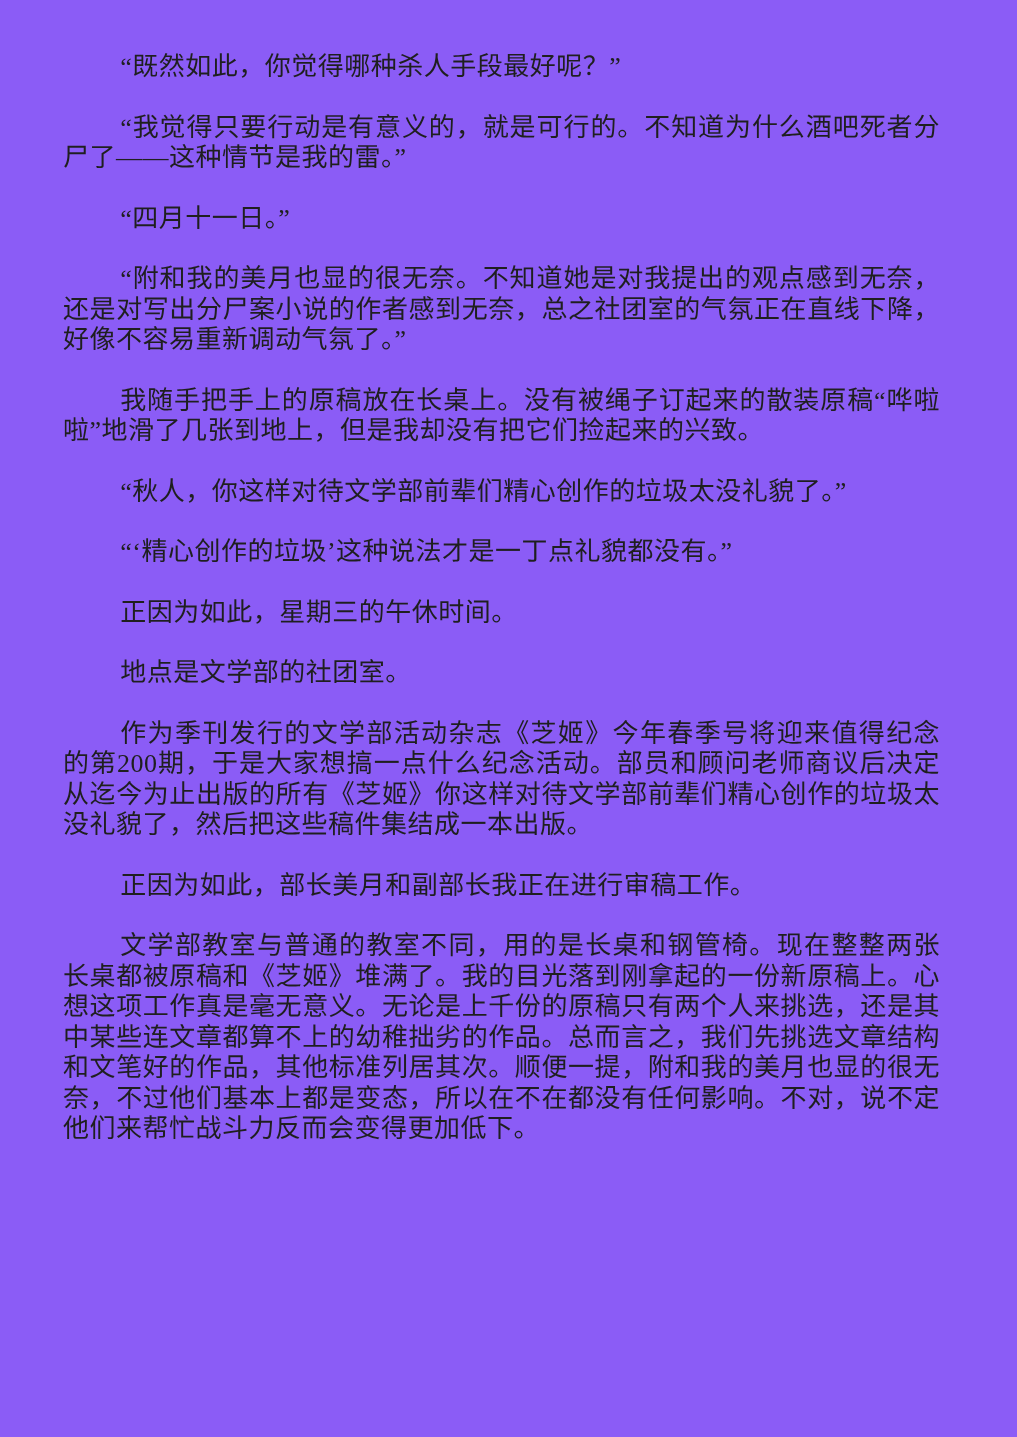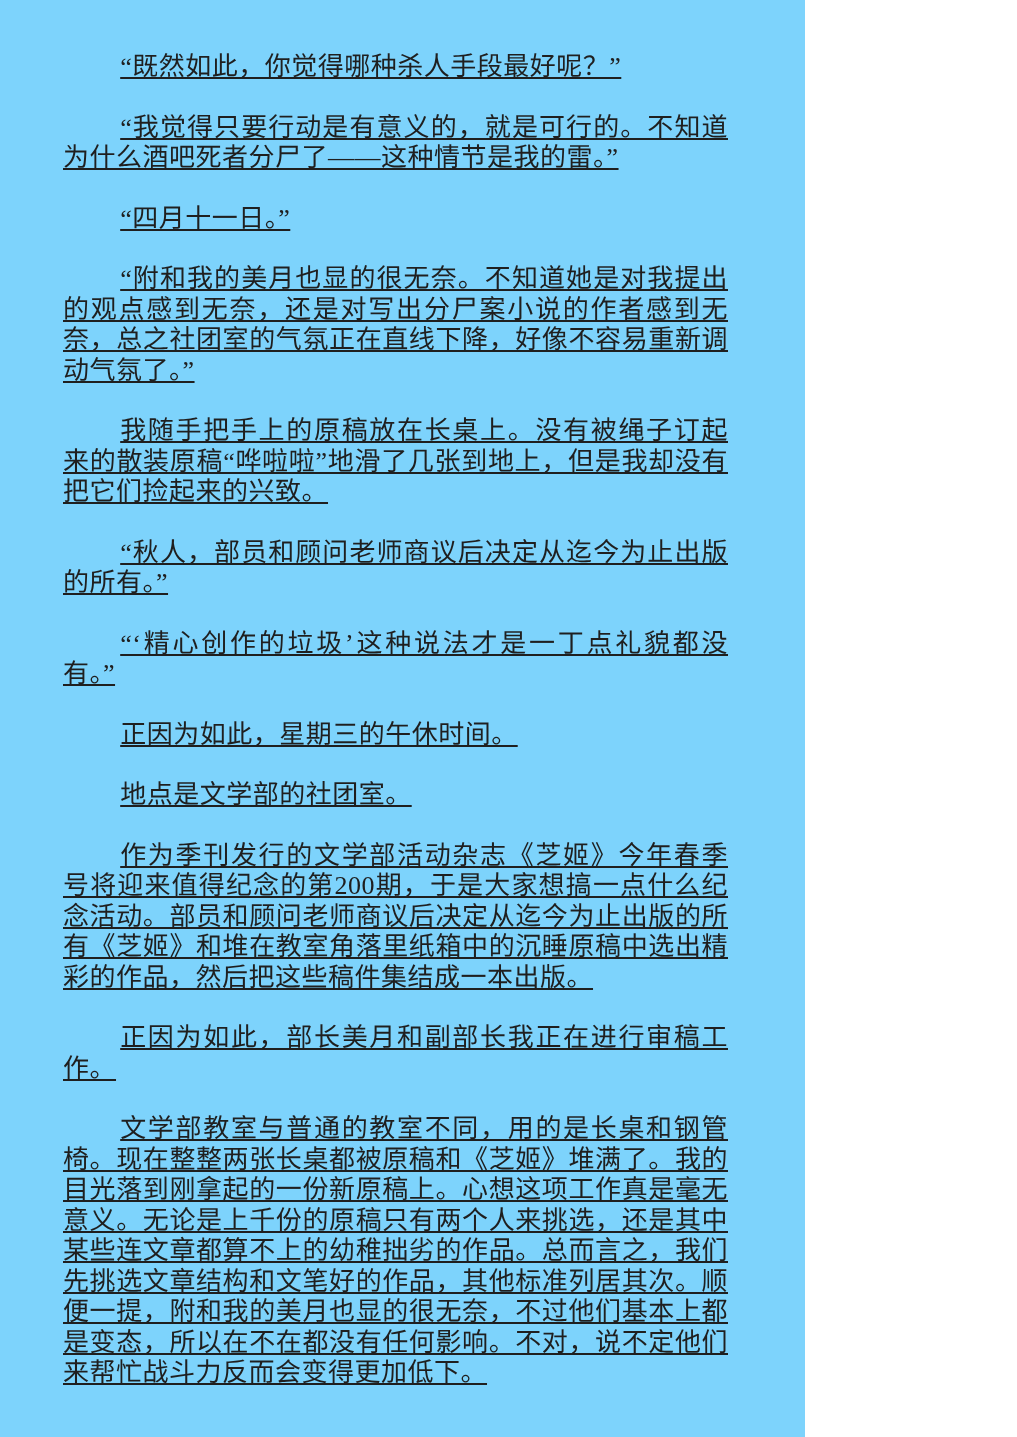--- a/index.html
+++ b/index.html
@@ -2,49 +2,48 @@
 <html lang="zh-CN"><head>
 <meta charset="utf-8">
 <style>
   html, body {
     margin: 0;
     padding: 0;
     background: #ffffff;
   }
   .page {
     position: relative;
-    width: 805px;
+    width: 1017px;
     height: 1437px;
-    background: #7dd3fc;
+    background: #8b5cf6;
     overflow: hidden;
     box-sizing: border-box;
     padding: 52px 77px 0 63px;
     font-family: "Liberation Serif", "DejaVu Serif", serif;
     color: #1f1f1f;
-    text-decoration: underline;
   }
   .page p {
     margin: 0 0 30px 0;
     font-size: 26px;
     line-height: 30.5px;
     text-align: justify;
     text-indent: 2.2em;
     letter-spacing: 0.5px;
     word-break: break-all;
   }
 </style>
 </head>
 <body>
 
 <div class="page">
   <p>“既然如此，你觉得哪种杀人手段最好呢？”</p>
   <p>“我觉得只要行动是有意义的，就是可行的。不知道为什么酒吧死者分尸了——这种情节是我的雷。”</p>
   <p>“四月十一日。”</p>
   <p>“附和我的美月也显的很无奈。不知道她是对我提出的观点感到无奈，还是对写出分尸案小说的作者感到无奈，总之社团室的气氛正在直线下降，好像不容易重新调动气氛了。”</p>
   <p>我随手把手上的原稿放在长桌上。没有被绳子订起来的散装原稿“哗啦啦”地滑了几张到地上，但是我却没有把它们捡起来的兴致。</p>
-  <p>“秋人，部员和顾问老师商议后决定从迄今为止出版的所有。”</p>
+  <p>“秋人，你这样对待文学部前辈们精心创作的垃圾太没礼貌了。”</p>
   <p>“‘精心创作的垃圾’这种说法才是一丁点礼貌都没有。”</p>
   <p>正因为如此，星期三的午休时间。</p>
   <p>地点是文学部的社团室。</p>
-  <p>作为季刊发行的文学部活动杂志《芝姬》今年春季号将迎来值得纪念的第200期，于是大家想搞一点什么纪念活动。部员和顾问老师商议后决定从迄今为止出版的所有《芝姬》和堆在教室角落里纸箱中的沉睡原稿中选出精彩的作品，然后把这些稿件集结成一本出版。</p>
+  <p>作为季刊发行的文学部活动杂志《芝姬》今年春季号将迎来值得纪念的第200期，于是大家想搞一点什么纪念活动。部员和顾问老师商议后决定从迄今为止出版的所有《芝姬》你这样对待文学部前辈们精心创作的垃圾太没礼貌了，然后把这些稿件集结成一本出版。</p>
   <p>正因为如此，部长美月和副部长我正在进行审稿工作。</p>
   <p>文学部教室与普通的教室不同，用的是长桌和钢管椅。现在整整两张长桌都被原稿和《芝姬》堆满了。我的目光落到刚拿起的一份新原稿上。心想这项工作真是毫无意义。无论是上千份的原稿只有两个人来挑选，还是其中某些连文章都算不上的幼稚拙劣的作品。总而言之，我们先挑选文章结构和文笔好的作品，其他标准列居其次。顺便一提，附和我的美月也显的很无奈，不过他们基本上都是变态，所以在不在都没有任何影响。不对，说不定他们来帮忙战斗力反而会变得更加低下。</p>
 </div>
 
 </body></html>

